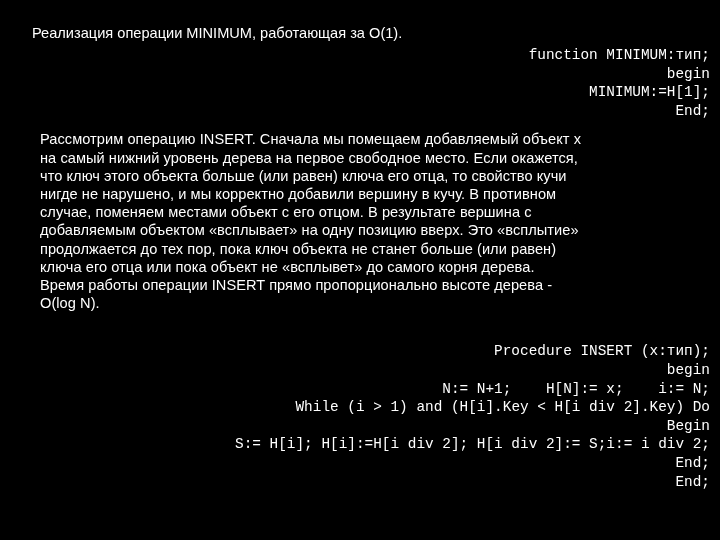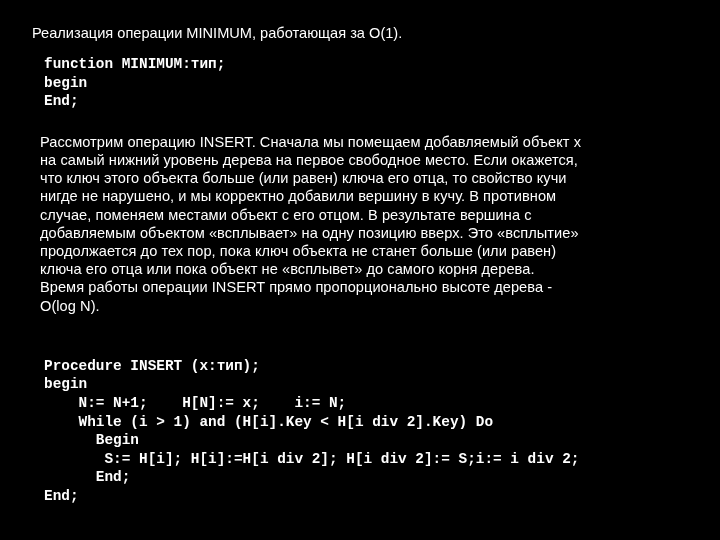--- a/index.html
+++ b/index.html
@@ -33,25 +33,26 @@
     white-space: pre-wrap;
     max-width: 682px;
   }
   .prose-block {
     margin: 8px;
   }
   .code {
     font-family: "Liberation Mono", "DejaVu Sans Mono", monospace;
     font-size: 14.4px;
     line-height: 18.6px;
-    font-weight: bold;
+    font-weight: normal;
     color: #ffffff;
-    margin: 12px;
+    margin: 0;
     white-space: pre;
     letter-spacing: 0px;
+    text-align: right;
   }
   .code-line {
     display: block;
     min-height: 18.6px;
   }
   .spacer-sm { height: 2px; }
   .spacer-lg { height: 22px; }
   .intro-line {
     font-family: "Liberation Sans", sans-serif;
     font-size: 14.6px;
@@ -60,21 +61,21 @@
     margin: 0 0 3px 0;
   }
 </style>
 </head>
 <body>
 
 <div id="slide">
 
   <p class="intro-line">Реализация операции MINIMUM, работающая за O(1).</p>
 
-  <pre class="code"><span class="code-line">function MINIMUM:тип;</span><span class="code-line">begin</span><span class="code-line">End;</span></pre>
+  <pre class="code"><span class="code-line">function MINIMUM:тип;</span><span class="code-line">begin</span><span class="code-line">     MINIMUM:=H[1];</span><span class="code-line">End;</span></pre>
 
   <div class="spacer-sm"></div>
 
   <p class="prose prose-block">Рассмотрим операцию INSERT. Сначала мы помещаем добавляемый объект x
 на самый нижний уровень дерева на первое свободное место. Если окажется,
 что ключ этого объекта больше (или равен) ключа его отца, то свойство кучи
 нигде не нарушено, и мы корректно добавили вершину в кучу. В противном
 случае, поменяем местами объект с его отцом. В результате вершина с
 добавляемым объектом «всплывает» на одну позицию вверх. Это «всплытие»
 продолжается до тех пор, пока ключ объекта не станет больше (или равен)

